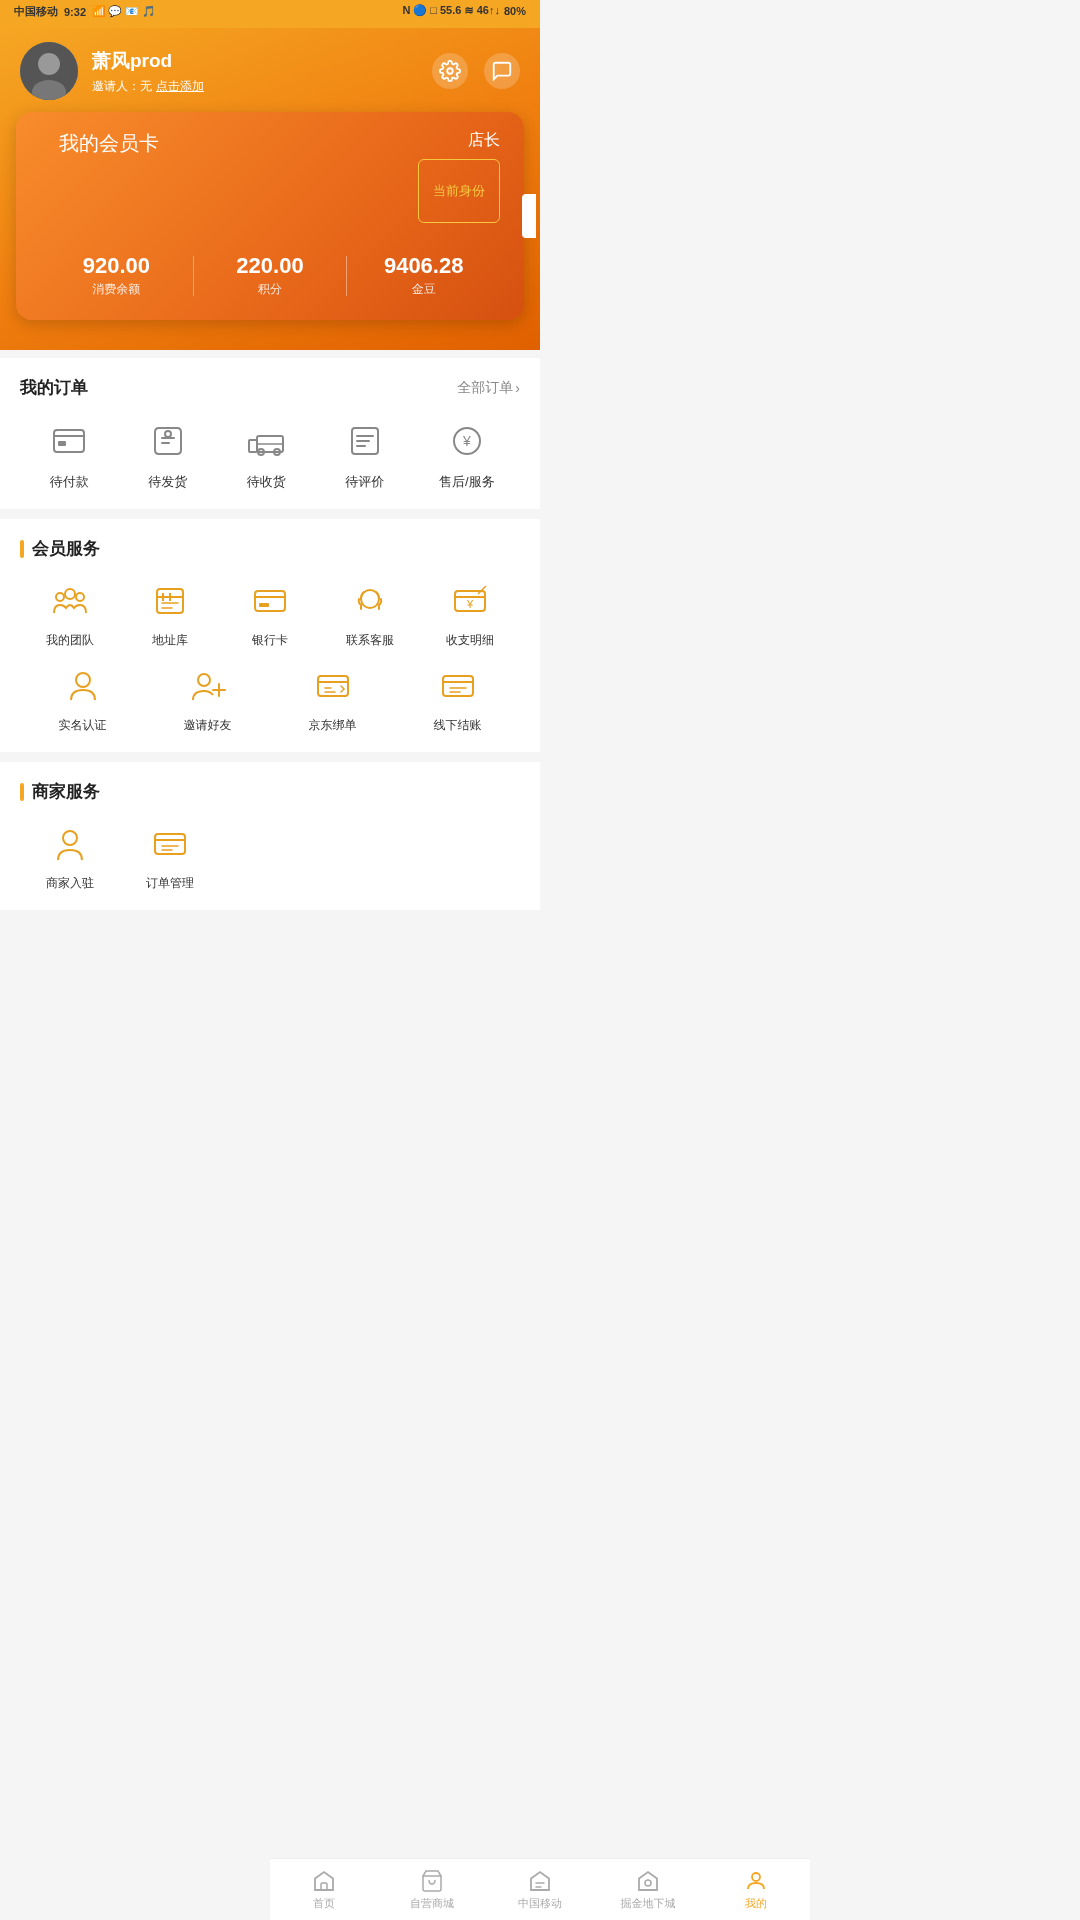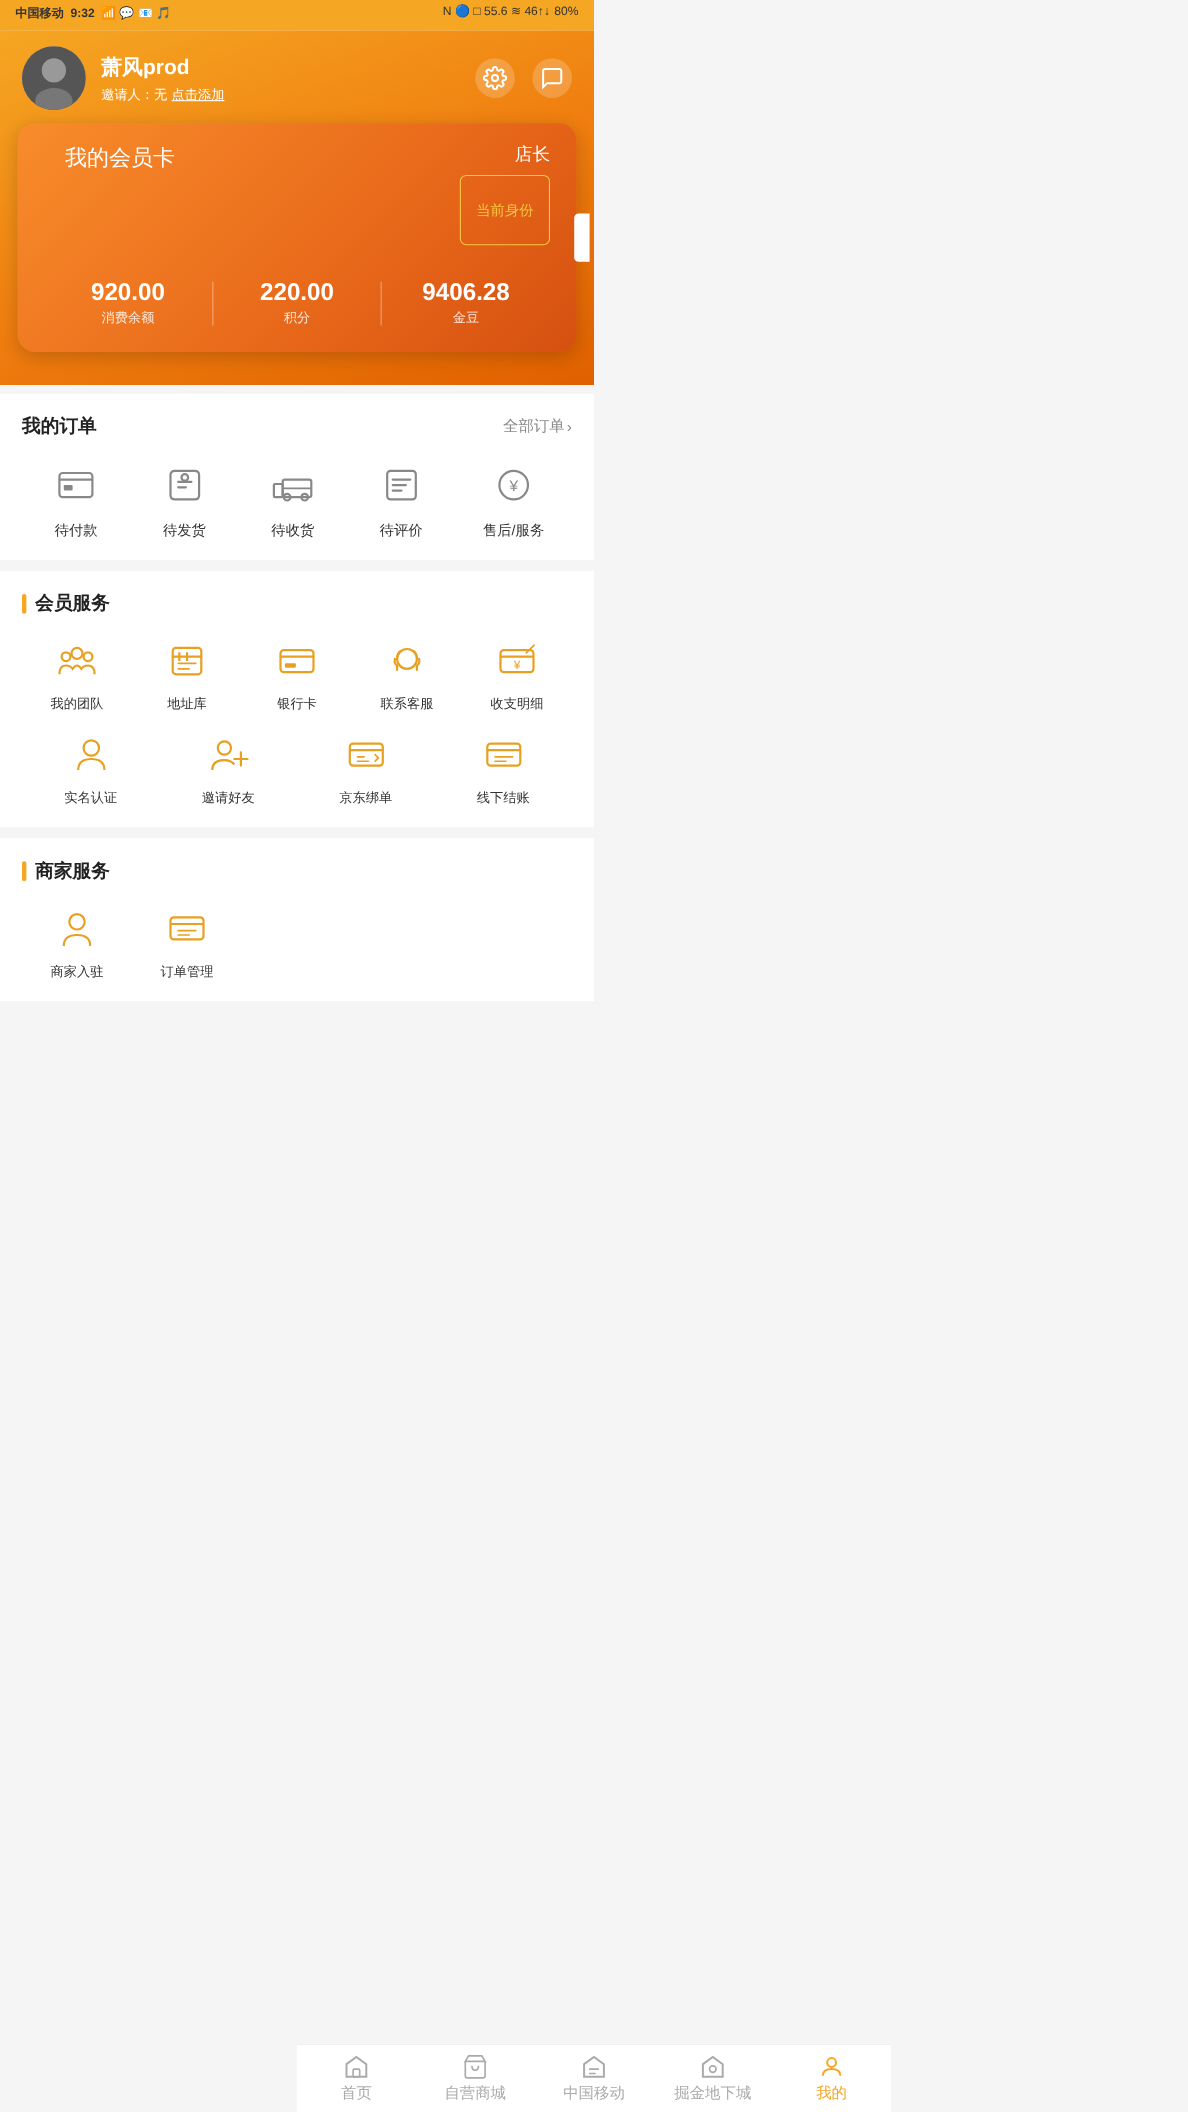--- a/index.html
+++ b/index.html
@@ -18,21 +18,21 @@
       background: #f5a623;
       height: 28px;
       display: flex;
       align-items: flex-start;
       justify-content: space-between;
       padding: 4px 14px;
       font-size: 11px;
       color: #333;
     }
     .status-left { font-weight: 600; display: flex; align-items: center; gap: 6px; }
-    .status-right { display: flex; align-items: center; gap: 4px; font-size: 11px; }
+    .status-right { display: flex; align-items: center; gap: 4px; font-size: 11px; font-weight: bold; }
 
     
     .header-bg {
       background: linear-gradient(160deg, #f5a623 0%, #f08010 50%, #e06000 100%);
       padding-bottom: 30px;
     }
 
     
     .profile-row {
       display: flex;
@@ -221,21 +221,21 @@
     .nav-item {
       flex: 1;
       display: flex;
       flex-direction: column;
       align-items: center;
       justify-content: center;
       gap: 3px;
       cursor: pointer;
       padding: 6px 0;
     }
-    .nav-label { font-size: 14px; color: #aaa; }
+    .nav-label { font-size: 11px; color: #aaa; }
     .nav-label.active { color: #f5a623; }
 
     .spacer { height: 72px; }
   </style>
 </head>
 <body>
 
 <div class="status-bar">
   <div class="status-left">
     <span>中国移动</span>

